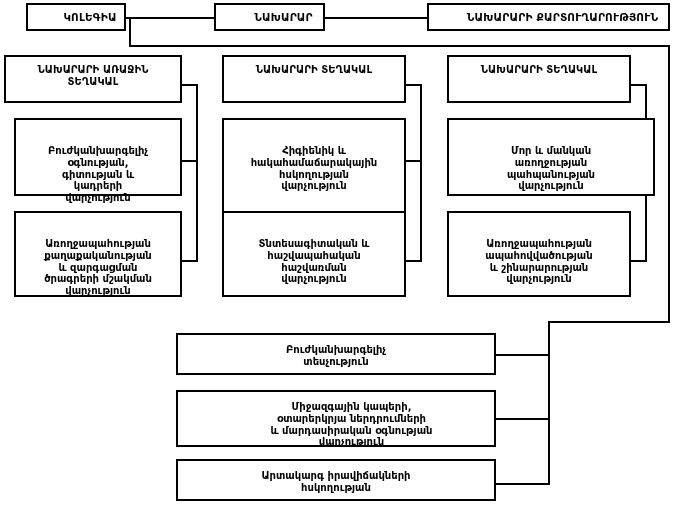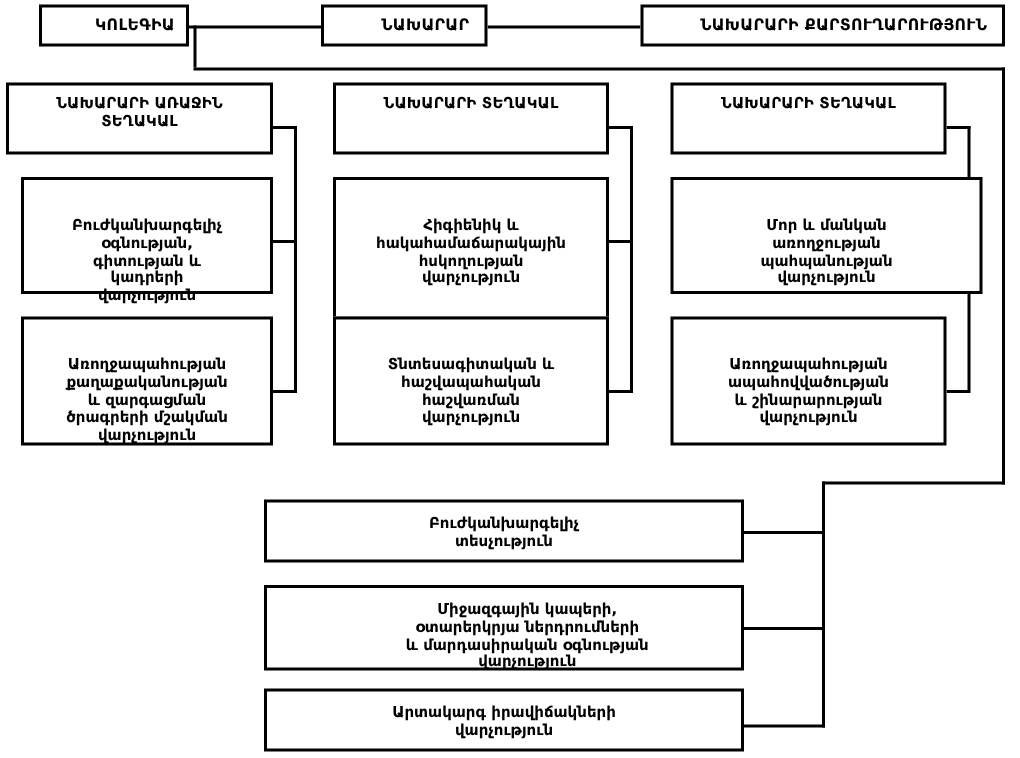--- a/index.html
+++ b/index.html
@@ -182,16 +182,16 @@
 
   <div class="node bottom" style="left:176px; top:390px; width:320px; height:57px;padding-left:31px;">
     <span class="label">Միջազգային կապերի,
 օտարերկրյա ներդրումների
 և մարդասիրական օգնության
 վարչություն</span>
   </div>
 
   <div class="node bottom" style="left:176px; top:459px; width:320px; height:42px;">
     <span class="label">Արտակարգ իրավիճակների
-վարչություն</span>
+հսկողության</span>
   </div>
 
 </div>
 
 </body></html>

